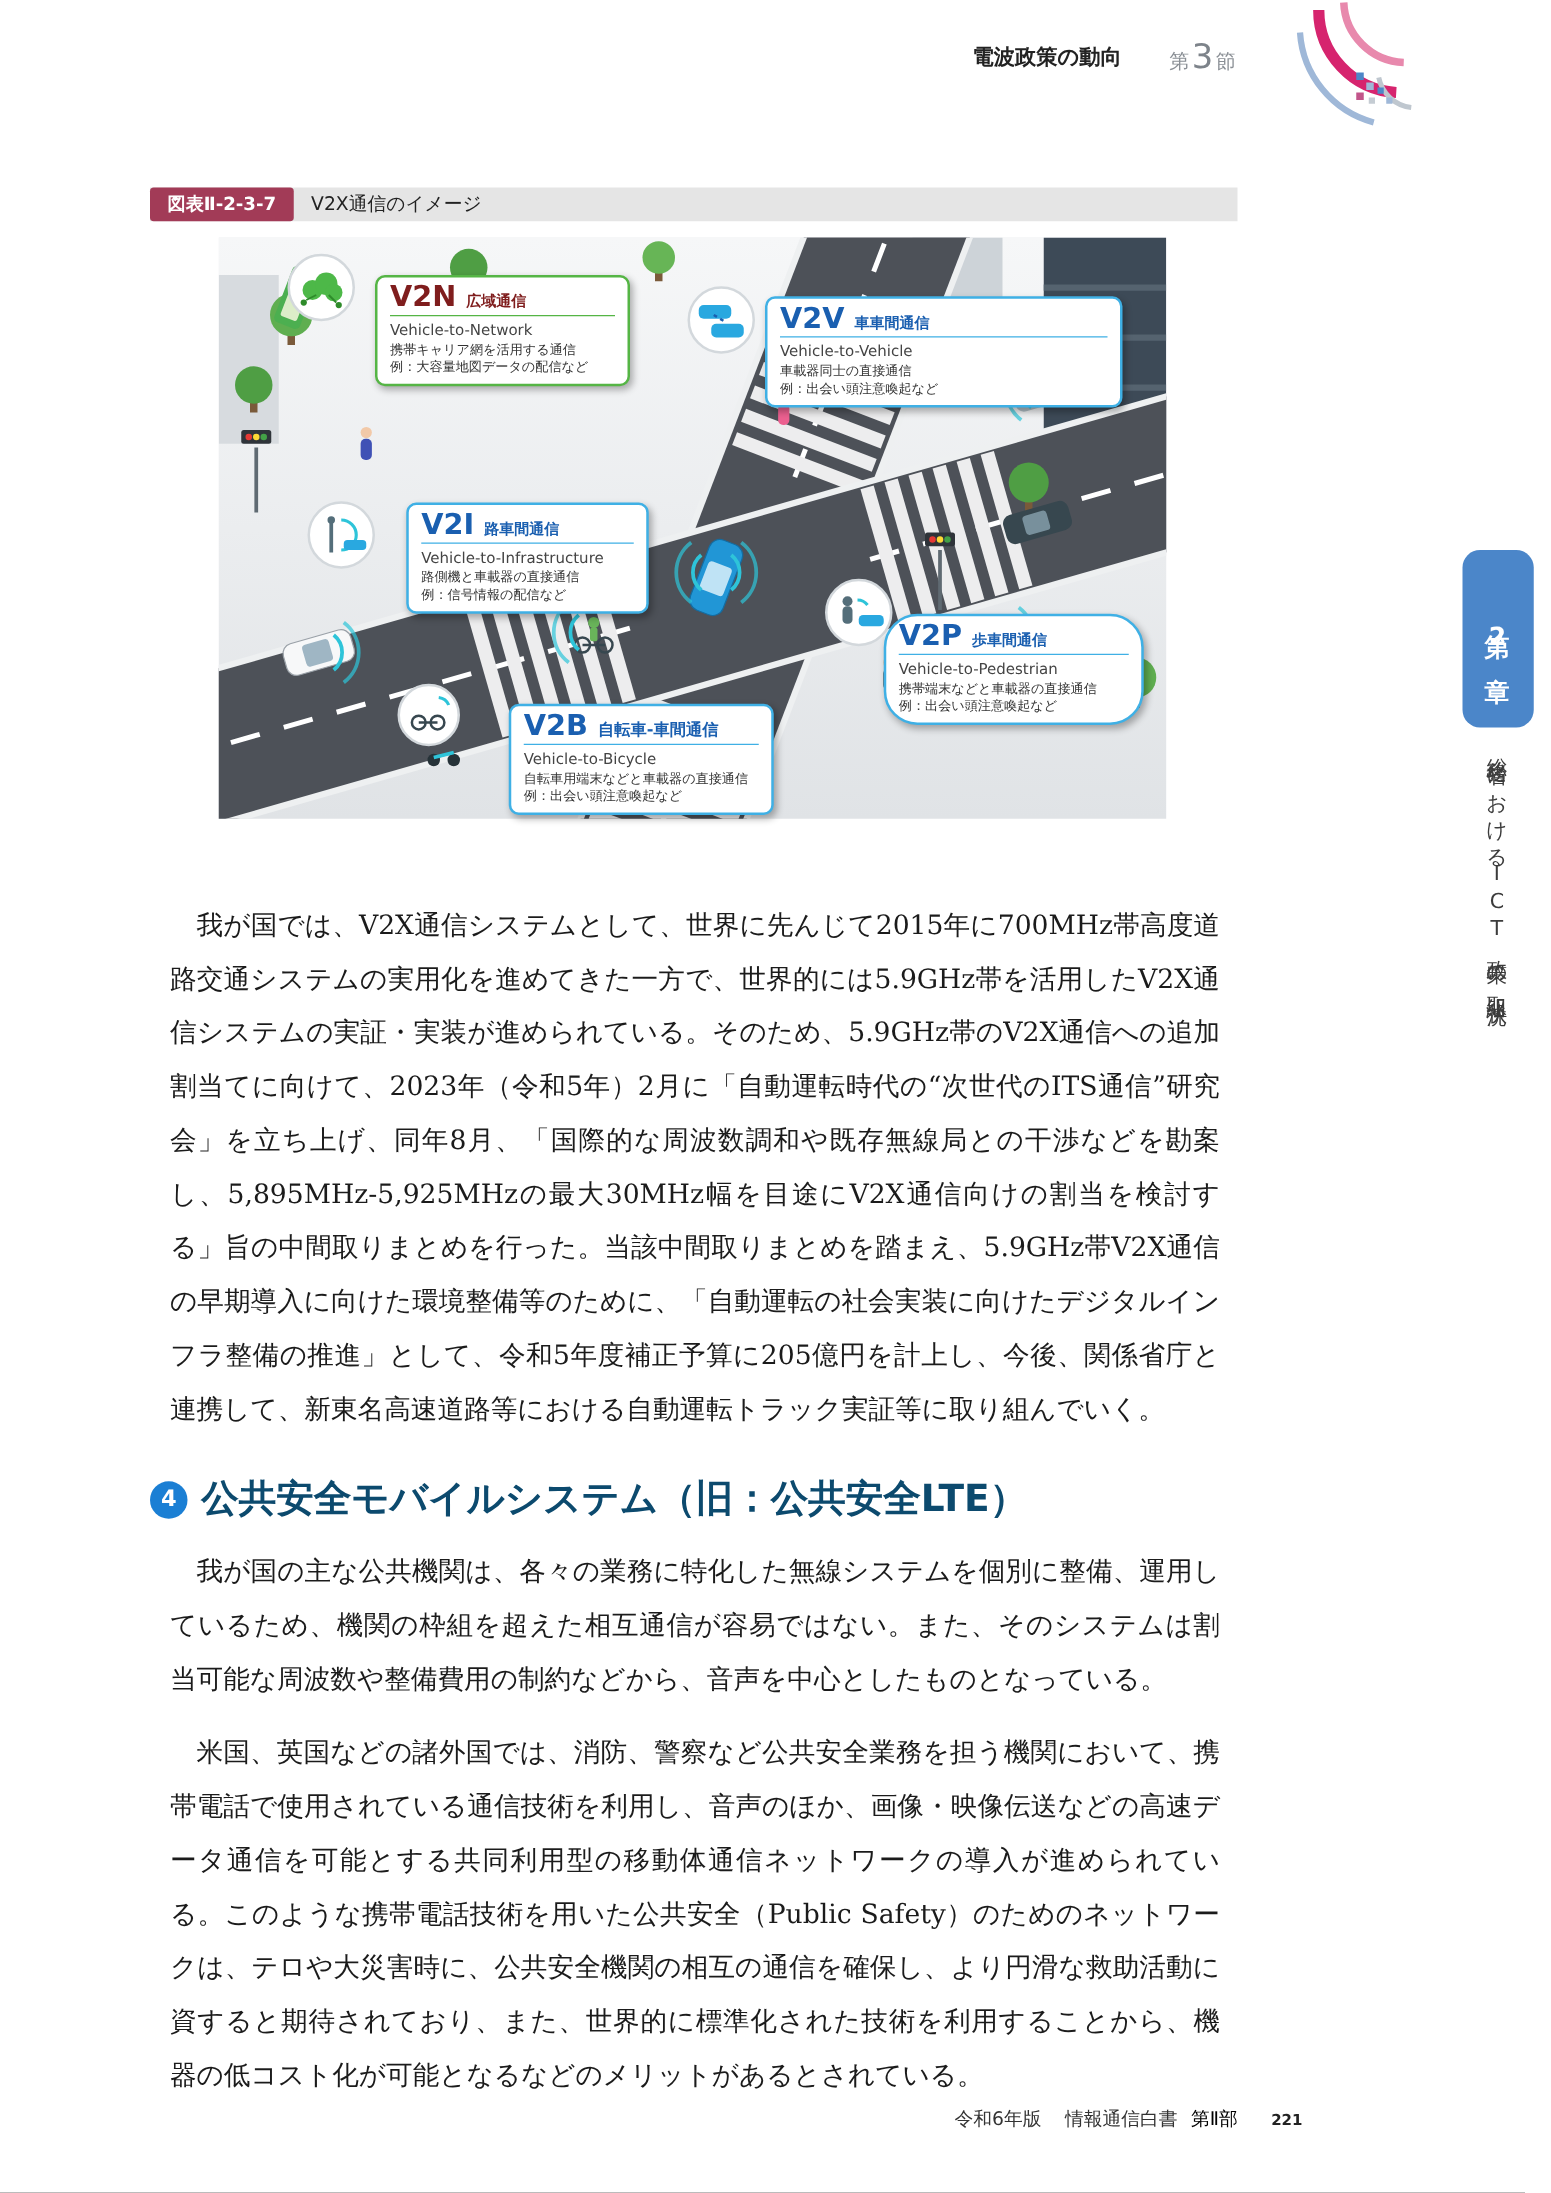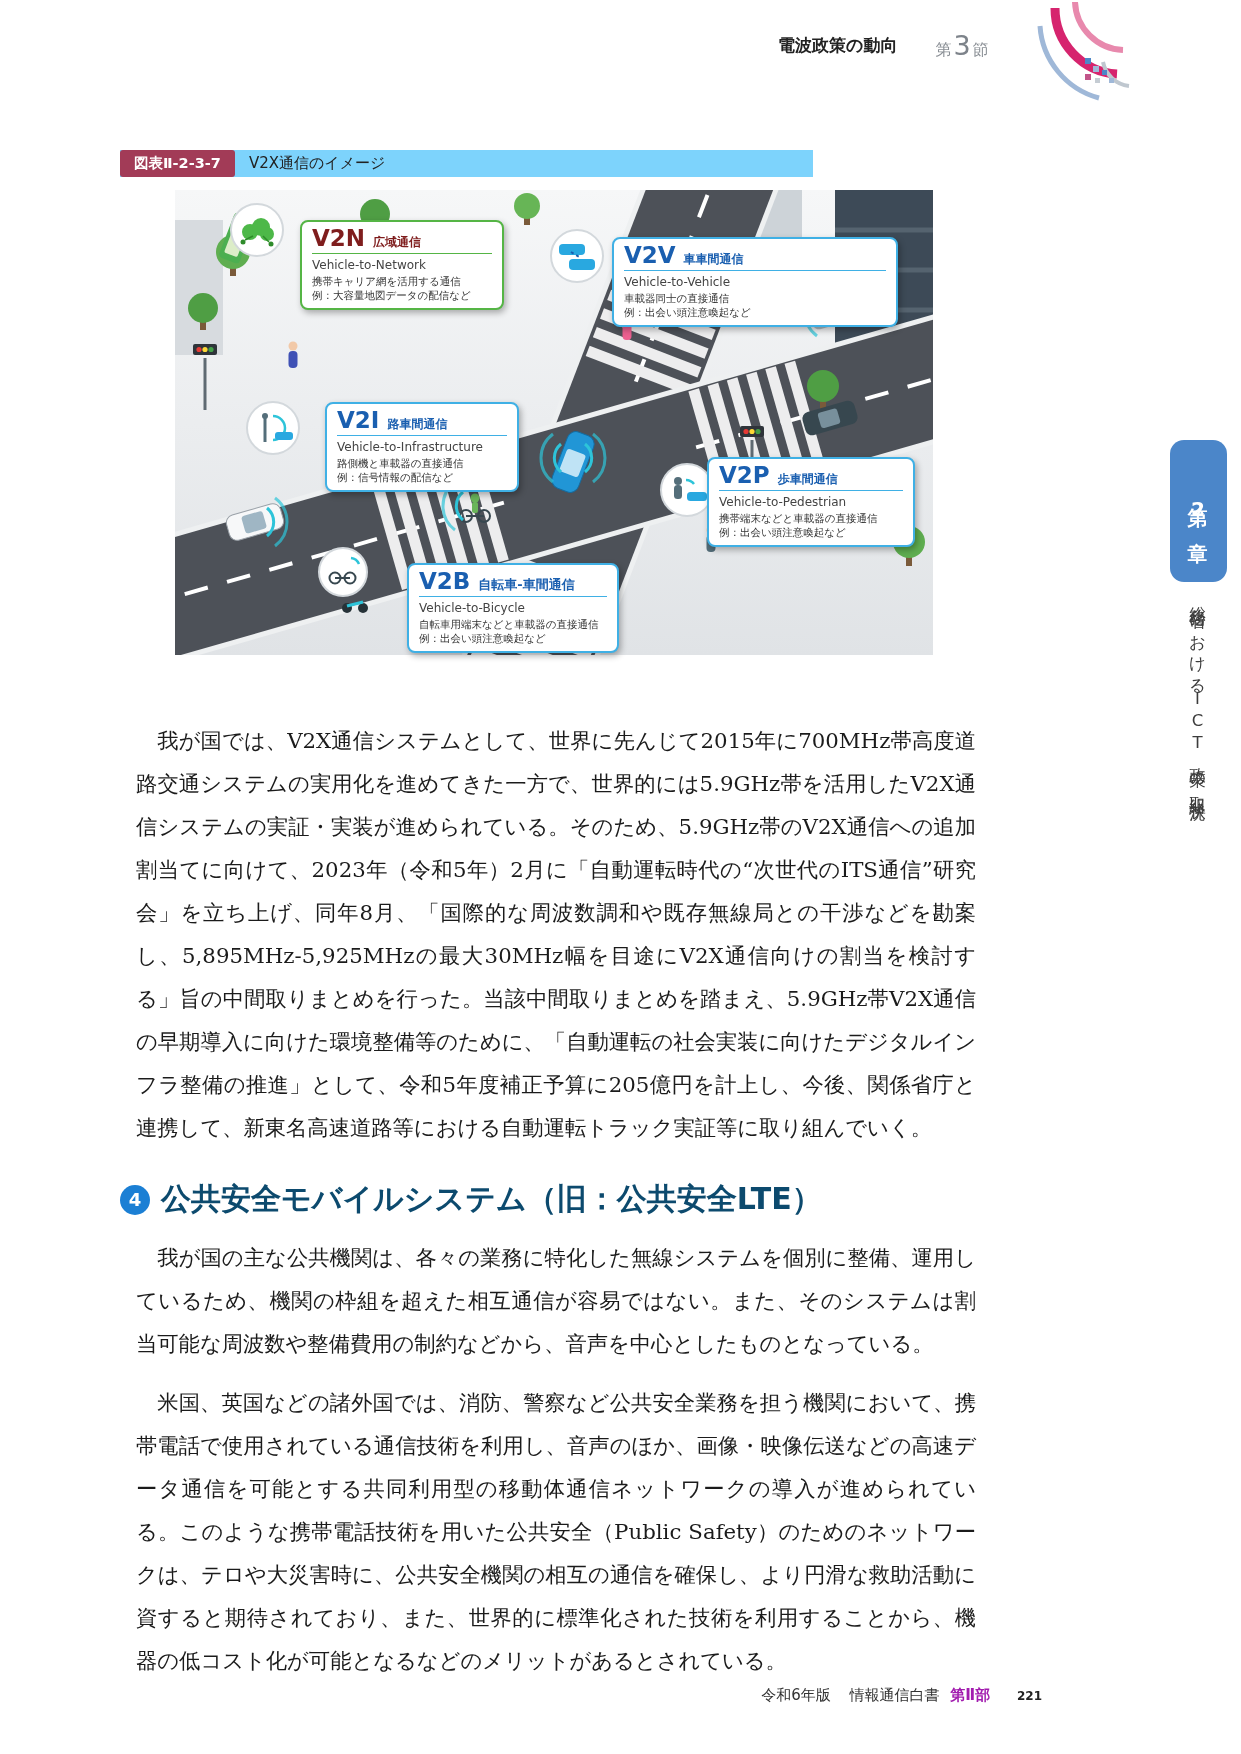--- a/index.html
+++ b/index.html
@@ -7,21 +7,21 @@
         font-family:"DejaVu Sans","Liberation Sans",sans-serif;overflow:hidden;}
 
   
   .running-head{position:absolute;top:30px;left:778px;display:flex;align-items:center;gap:38px;}
   .running-title{font-size:17px;font-weight:bold;color:#222;}
   .section-no{color:#8a8f95;font-size:16px;}
   .section-no b{font-size:27px;font-weight:500;color:#7d838a;margin:0 2px;}
   .corner-art{position:absolute;top:0;left:985px;width:150px;height:110px;}
 
   
-  .figure-bar{position:absolute;top:150px;left:120px;width:693px;height:27px;background:#7dd3fc;
+  .figure-bar{position:absolute;top:150px;left:120px;width:870px;height:27px;background:#e5e5e5;
               display:flex;align-items:stretch;}
   .figure-label{background:#a23b57;color:#fff;font-weight:bold;font-size:14.5px;
                 display:flex;align-items:center;padding:0 14px;border-radius:3px;}
   .figure-title{font-size:15px;color:#222;display:flex;align-items:center;margin-left:14px;}
 
   .illustration{position:absolute;top:190px;left:175px;width:758px;height:465px;background:#eef0f2;}
   .illustration svg{position:absolute;top:0;left:0;}
 
   .callout{position:absolute;background:#fff;border:2px solid #3fb0e5;border-radius:8px;
            padding:5px 10px 6px;box-shadow:2px 3px 6px rgba(0,0,0,.3);}
@@ -47,21 +47,21 @@
   
   .chapter-tab{position:absolute;left:1170px;top:440px;width:57px;height:142px;background:#4b86c9;
                border-radius:14px;color:#fff;display:flex;align-items:center;justify-content:center;
                writing-mode:vertical-rl;text-orientation:upright;font-size:20px;font-weight:bold;
                letter-spacing:5px;}
   .vertical-caption{position:absolute;left:1186px;top:593px;height:500px;writing-mode:vertical-rl;
                     text-orientation:upright;font-size:16.5px;color:#3c3c3c;letter-spacing:3px;}
 
   
   .page-footer{position:absolute;top:1686px;left:0;width:1042px;text-align:right;font-size:15px;color:#333;}
-  .page-footer .part{color:#a21caf;font-weight:bold;margin-left:6px;text-align:center;}
+  .page-footer .part{color:#000000;font-weight:normal;margin-left:6px;text-align:center;}
   .page-footer .pageno{font-weight:bold;font-size:12px;color:#222;margin-left:22px;}
   .sp{display:inline-block;width:14px;}
 </style>
 </head>
 <body>
 
 <div class="page">
 
   <div class="running-head">
     <span class="running-title">電波政策の動向</span>
@@ -306,21 +306,21 @@
     </div>
     <div class="callout" style="left:150px;top:212px;width:170px;">
       <div class="title-row">
           <span class="code">V2I</span>
           <span class="cname">路車間通信</span>
         </div>
       <div class="eng">Vehicle-to-Infrastructure</div>
       <div class="line">路側機と車載器の直接通信</div>
       <div class="line">例：信号情報の配信など</div>
     </div>
-    <div class="callout" style="left:532px;top:267px;width:184px;">
+    <div class="callout" style="left:532px;top:301px;width:184px;border-radius:27px;">
       <div class="title-row">
           <span class="code">V2P</span>
           <span class="cname">歩車間通信</span>
         </div>
       <div class="eng">Vehicle-to-Pedestrian</div>
       <div class="line">携帯端末などと車載器の直接通信</div>
       <div class="line">例：出会い頭注意喚起など</div>
     </div>
     <div class="callout" style="left:208px;top:373px;width:188px;margin-left:24px;">
       <div class="title-row">

